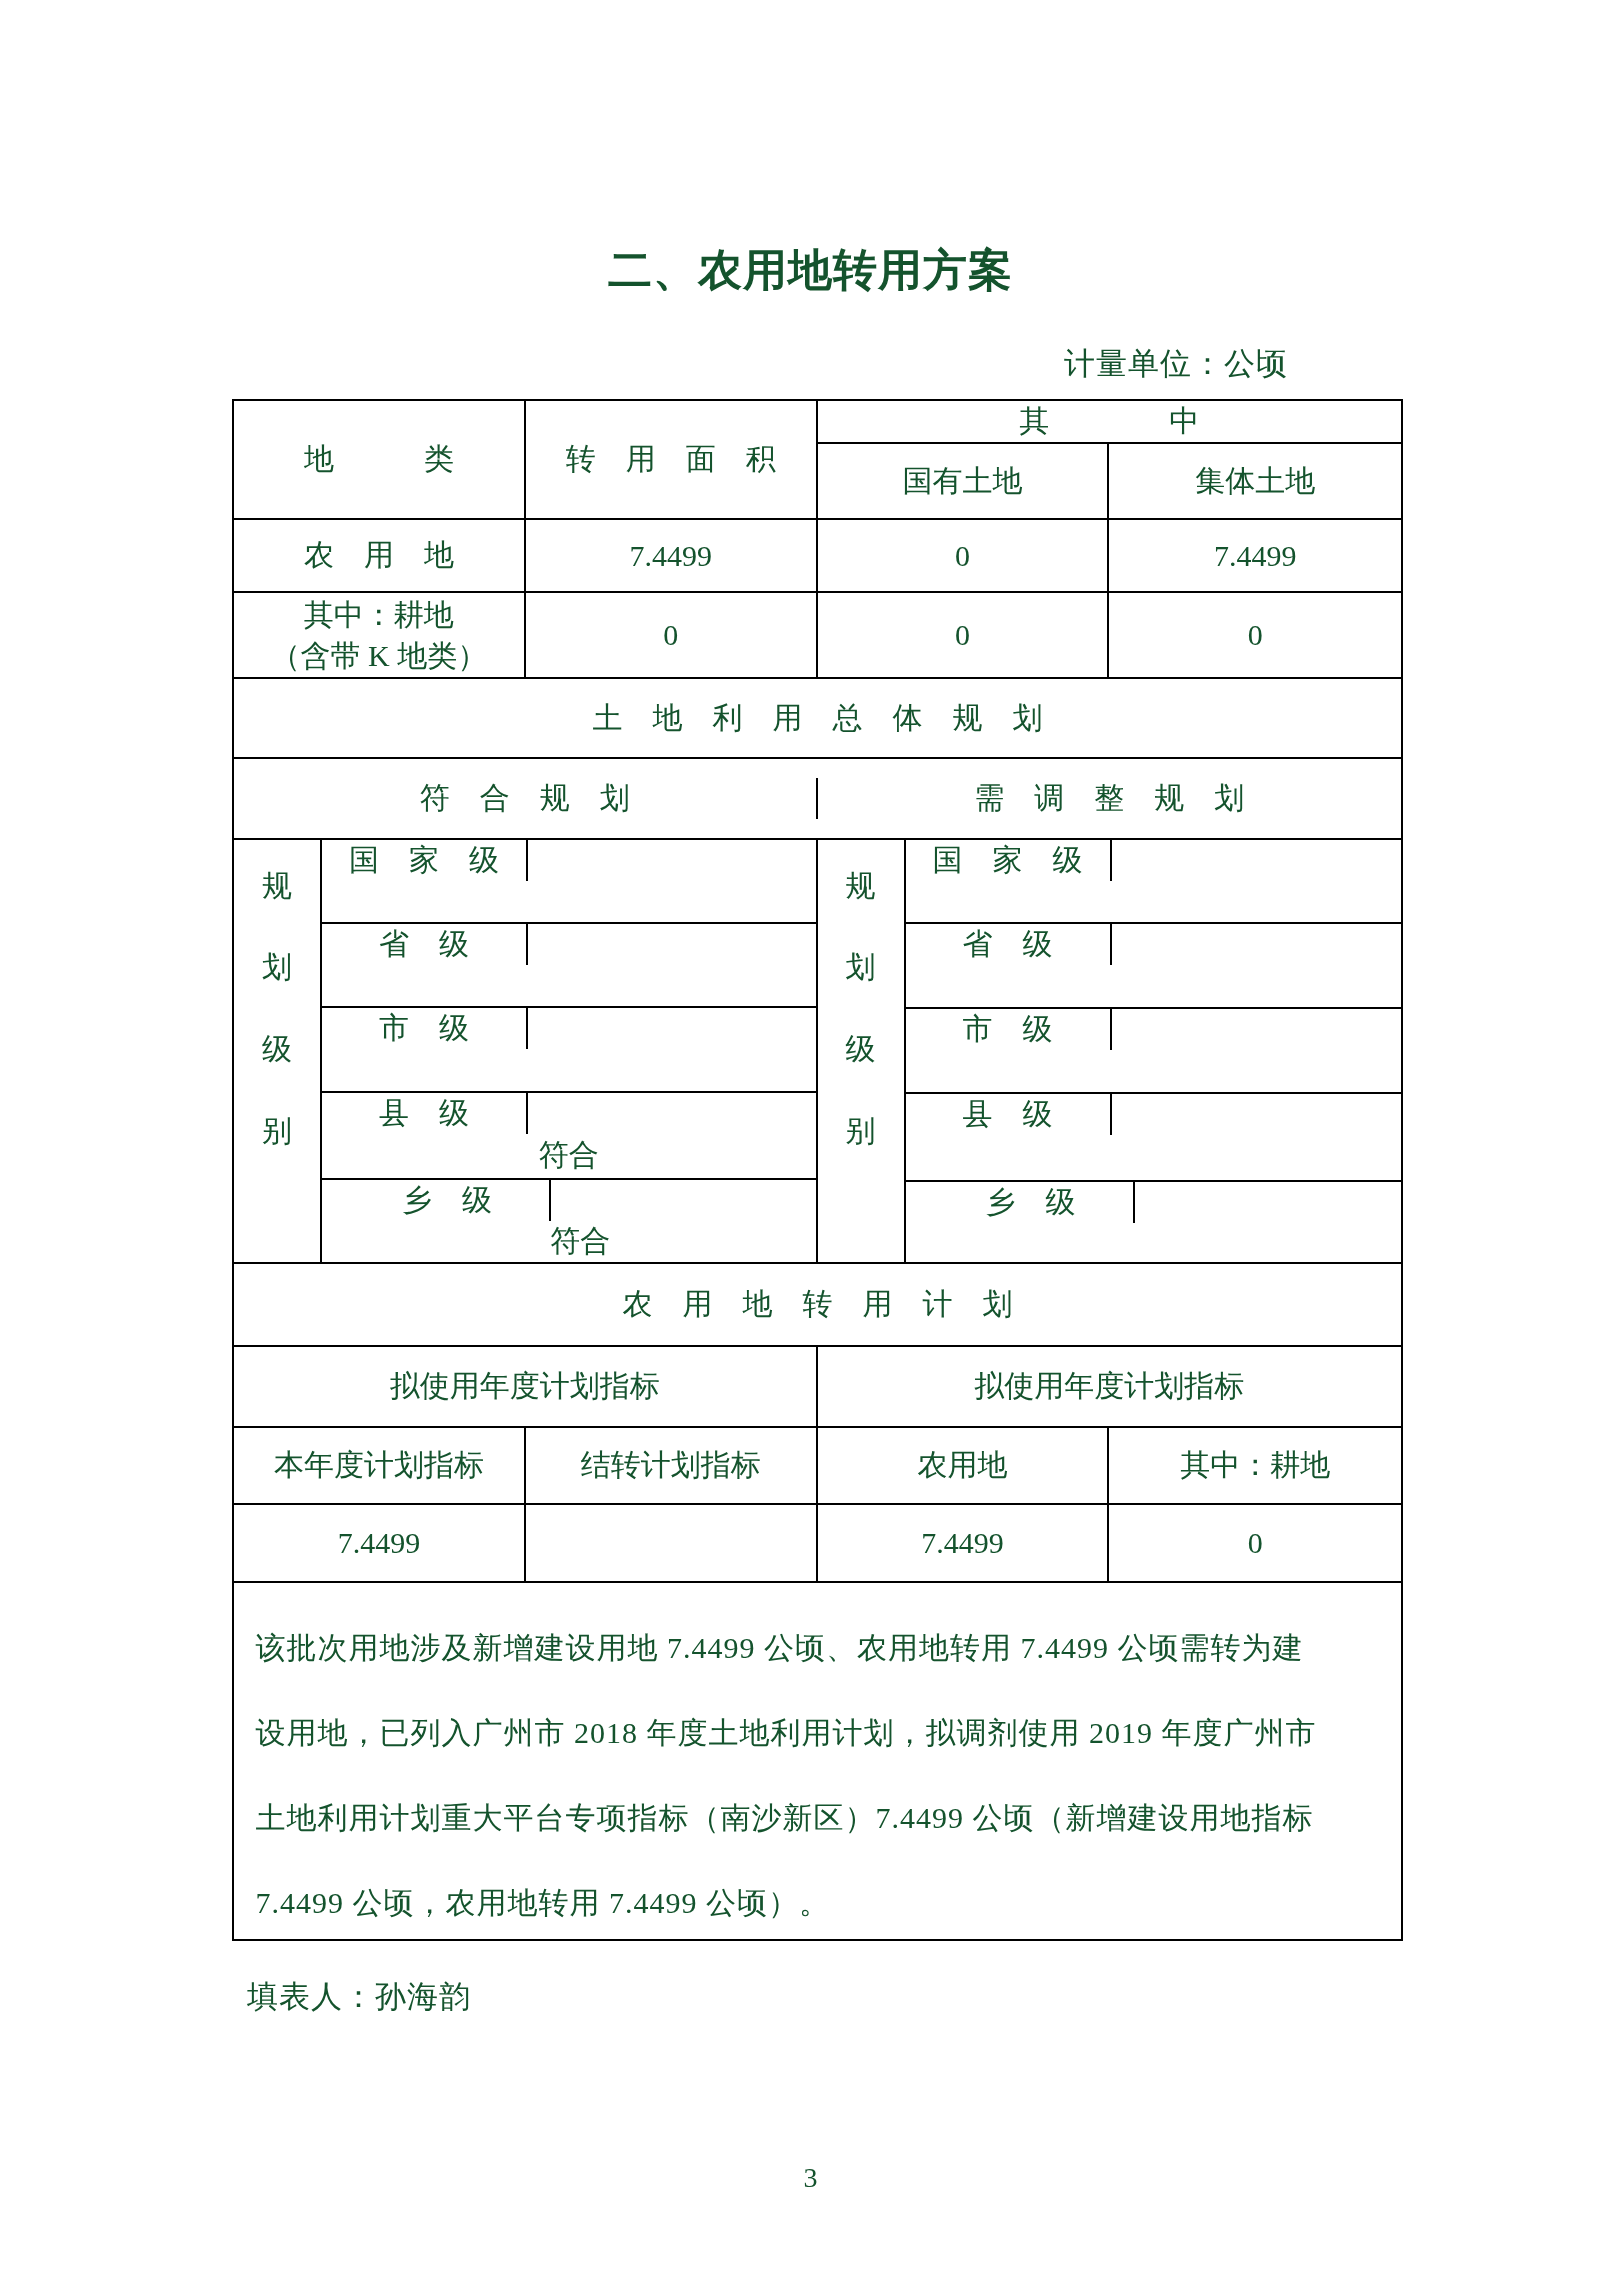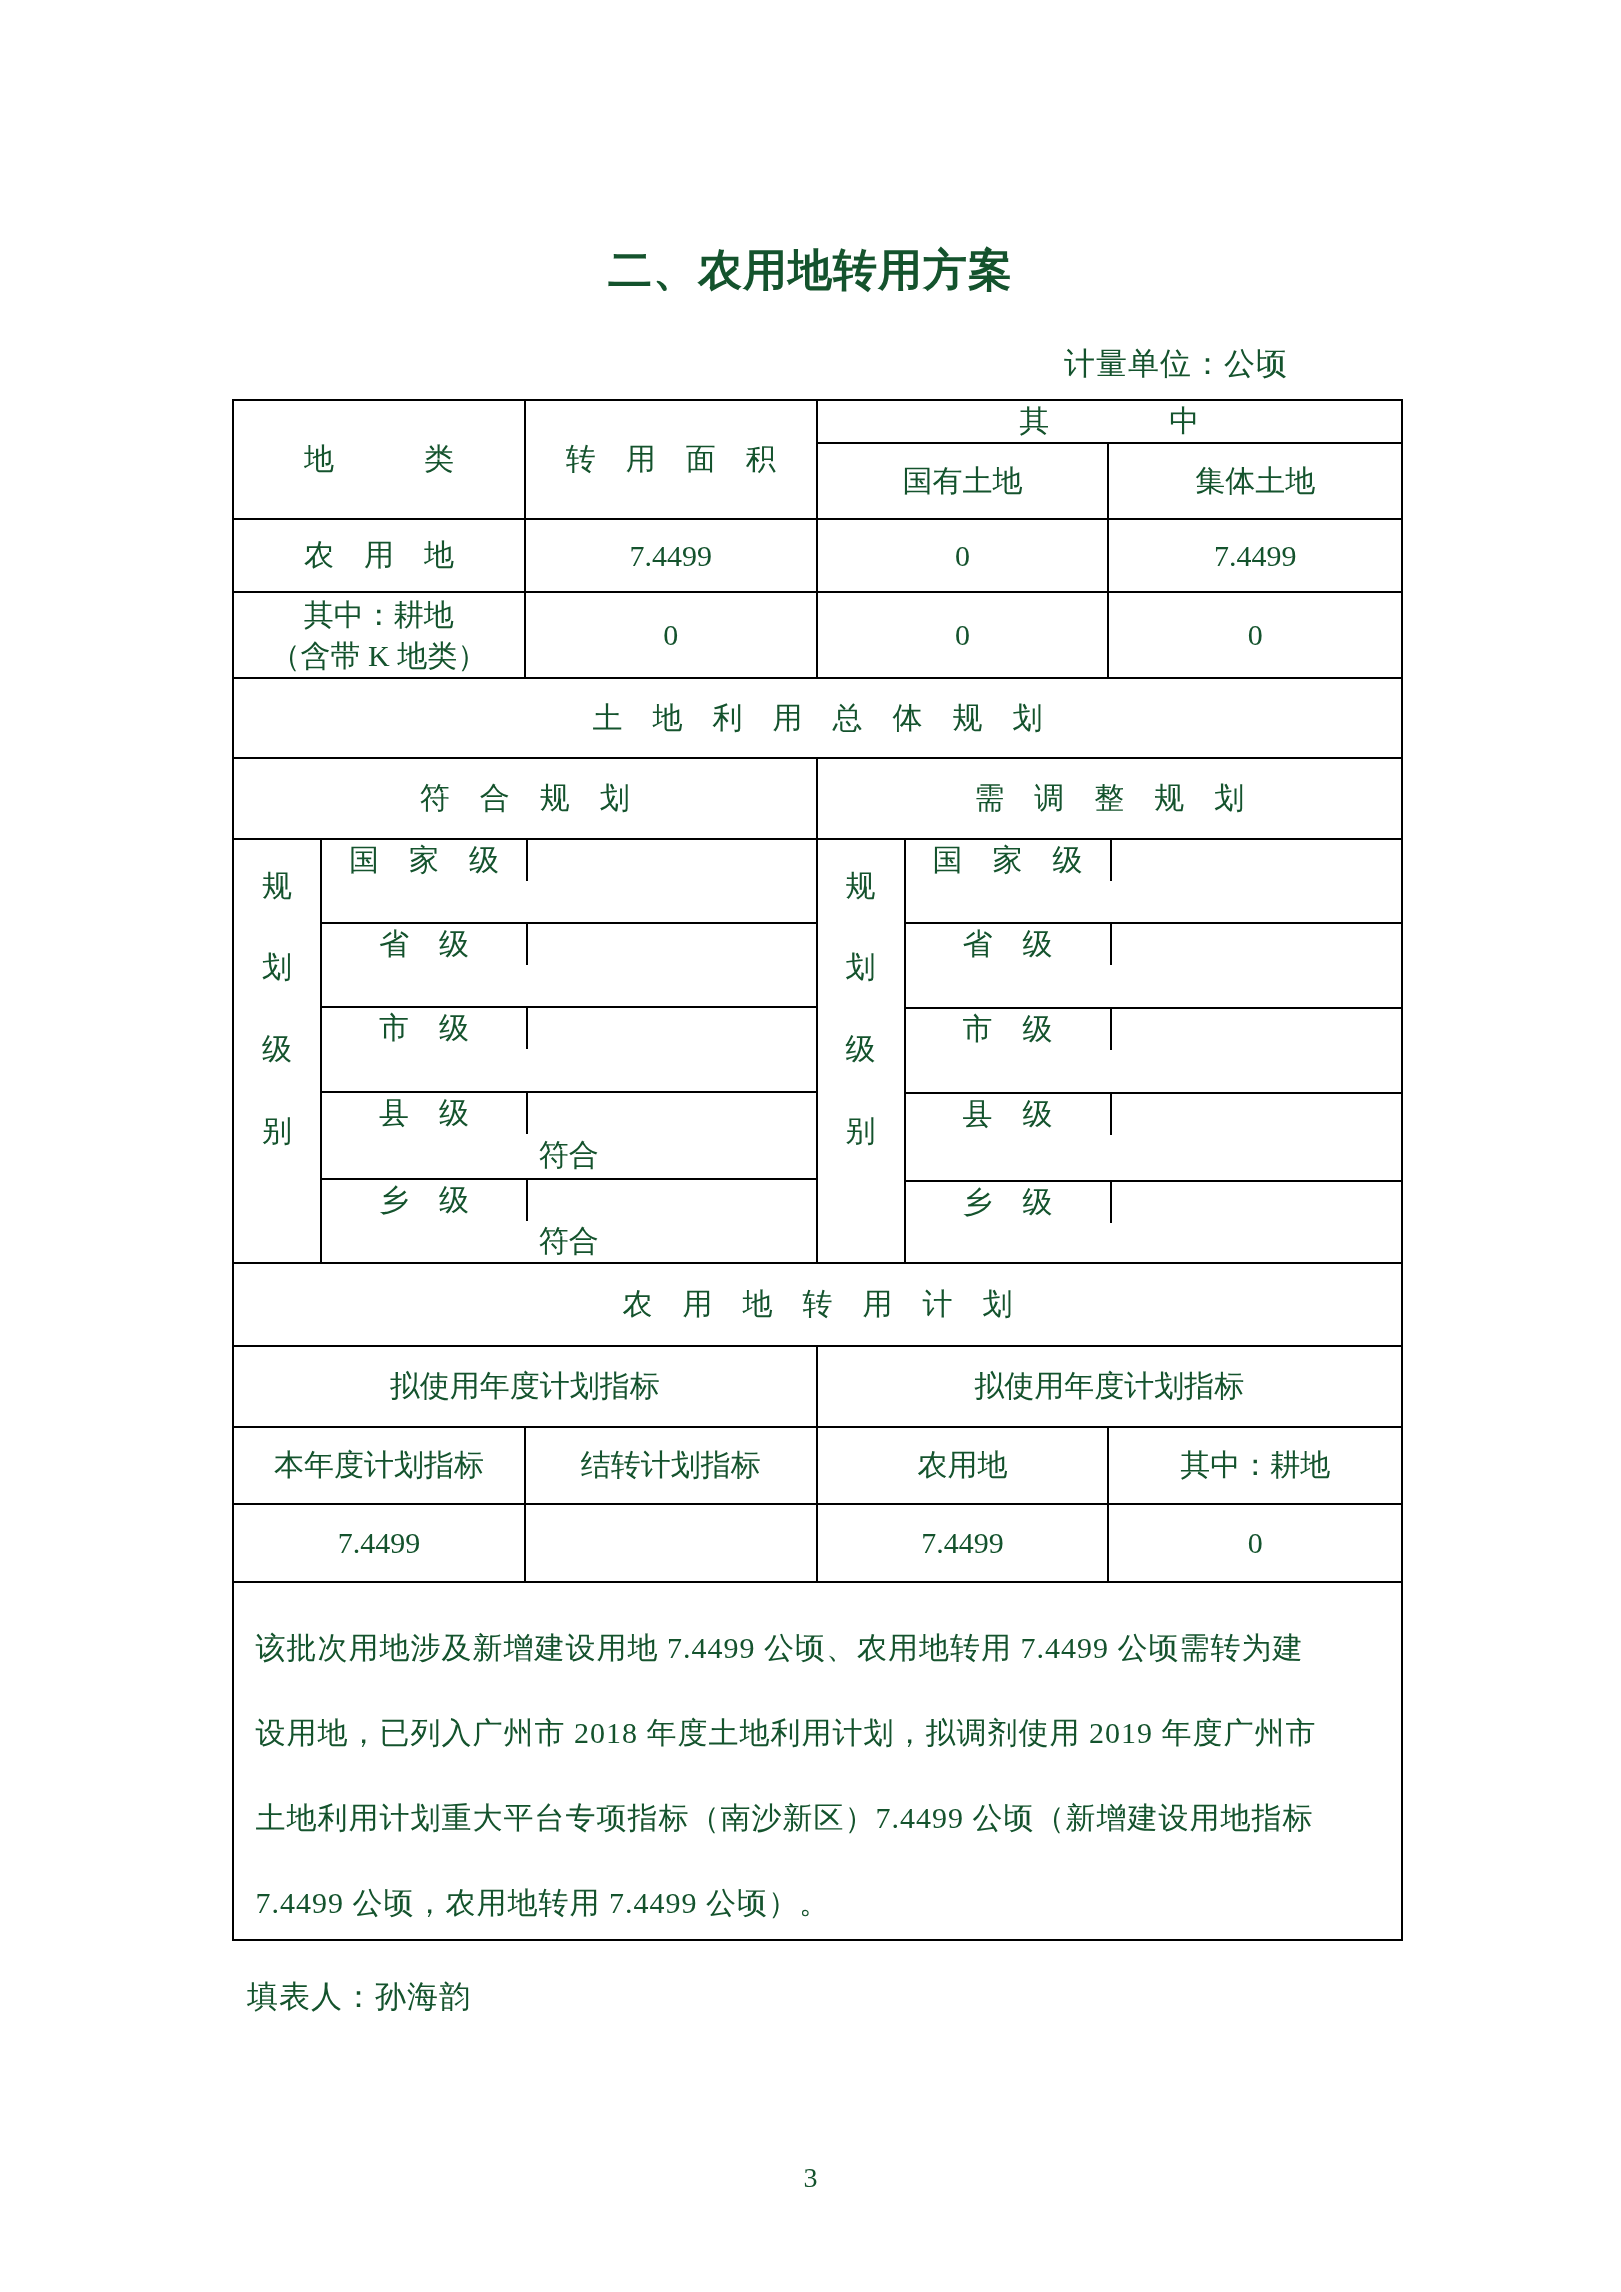--- a/index.html
+++ b/index.html
@@ -46,41 +46,41 @@
 
   
   .band-a { height:119px; }
   .band-a .hdr-top { height:43px; }
   .band-a .hdr-bottom { flex:1; }
 
   
   .band-b { height:73px; }
   .band-c { height:86px; }
   .band-d { height:80px; }
-  .band-e { height:81px; }
+  .band-e { height:81px;align-items:center; }
   .band-g { height:83px; }
   .band-h { height:81px; }
   .band-i { height:77px; }
   .band-j { height:78px; }
 
   .two-line { display:flex; flex-direction:column; align-items:center; justify-content:center; line-height:41px; }
 
   
   .band-f { height:424px; }
   .half-f { width:50%; display:flex; flex-direction:row; box-sizing:border-box; }
   .axis {
     width:88px; box-sizing:border-box;
     border-right:2px solid #000;
     display:flex; flex-direction:column; align-items:center; justify-content:space-between;
     padding:25.5px 0 110px 0;
   }
   .fcol { flex:1; display:flex; flex-direction:column; }
   .frow { display:flex; flex-direction:column; box-sizing:border-box; border-bottom:2px solid #000; }
   .frow:last-child { border-bottom:none; }
-  .fr1 { height:84px; } .fr2 { height:85px; } .fr3 { height:85px; } .fr4 { height:88px; } .fr5 { flex:1; }
+  .fr1 { height:84px; } .fr2 { height:85px; } .fr3 { height:85px; } .fr4 { height:88px; } .fr5 { flex:1;margin-left:23px; }
   .flabel { width:206px; box-sizing:border-box; border-right:2px solid #000;
             display:flex; align-items:center; justify-content:center; }
   .fval { flex:1; display:flex; align-items:center; justify-content:center; }
 
   
   .band-k { flex:1; display:block; padding:21.6px 19.6px 0 21.6px; }
   .note-line { line-height:85px; white-space:nowrap; letter-spacing:1px; }
 
   .preparer { position:absolute; top:1976px; left:247px; font-size:31px; letter-spacing:1px; }
   .page-number { position:absolute; top:2162px; left:0; width:100%; text-align:center; font-size:28px; }

